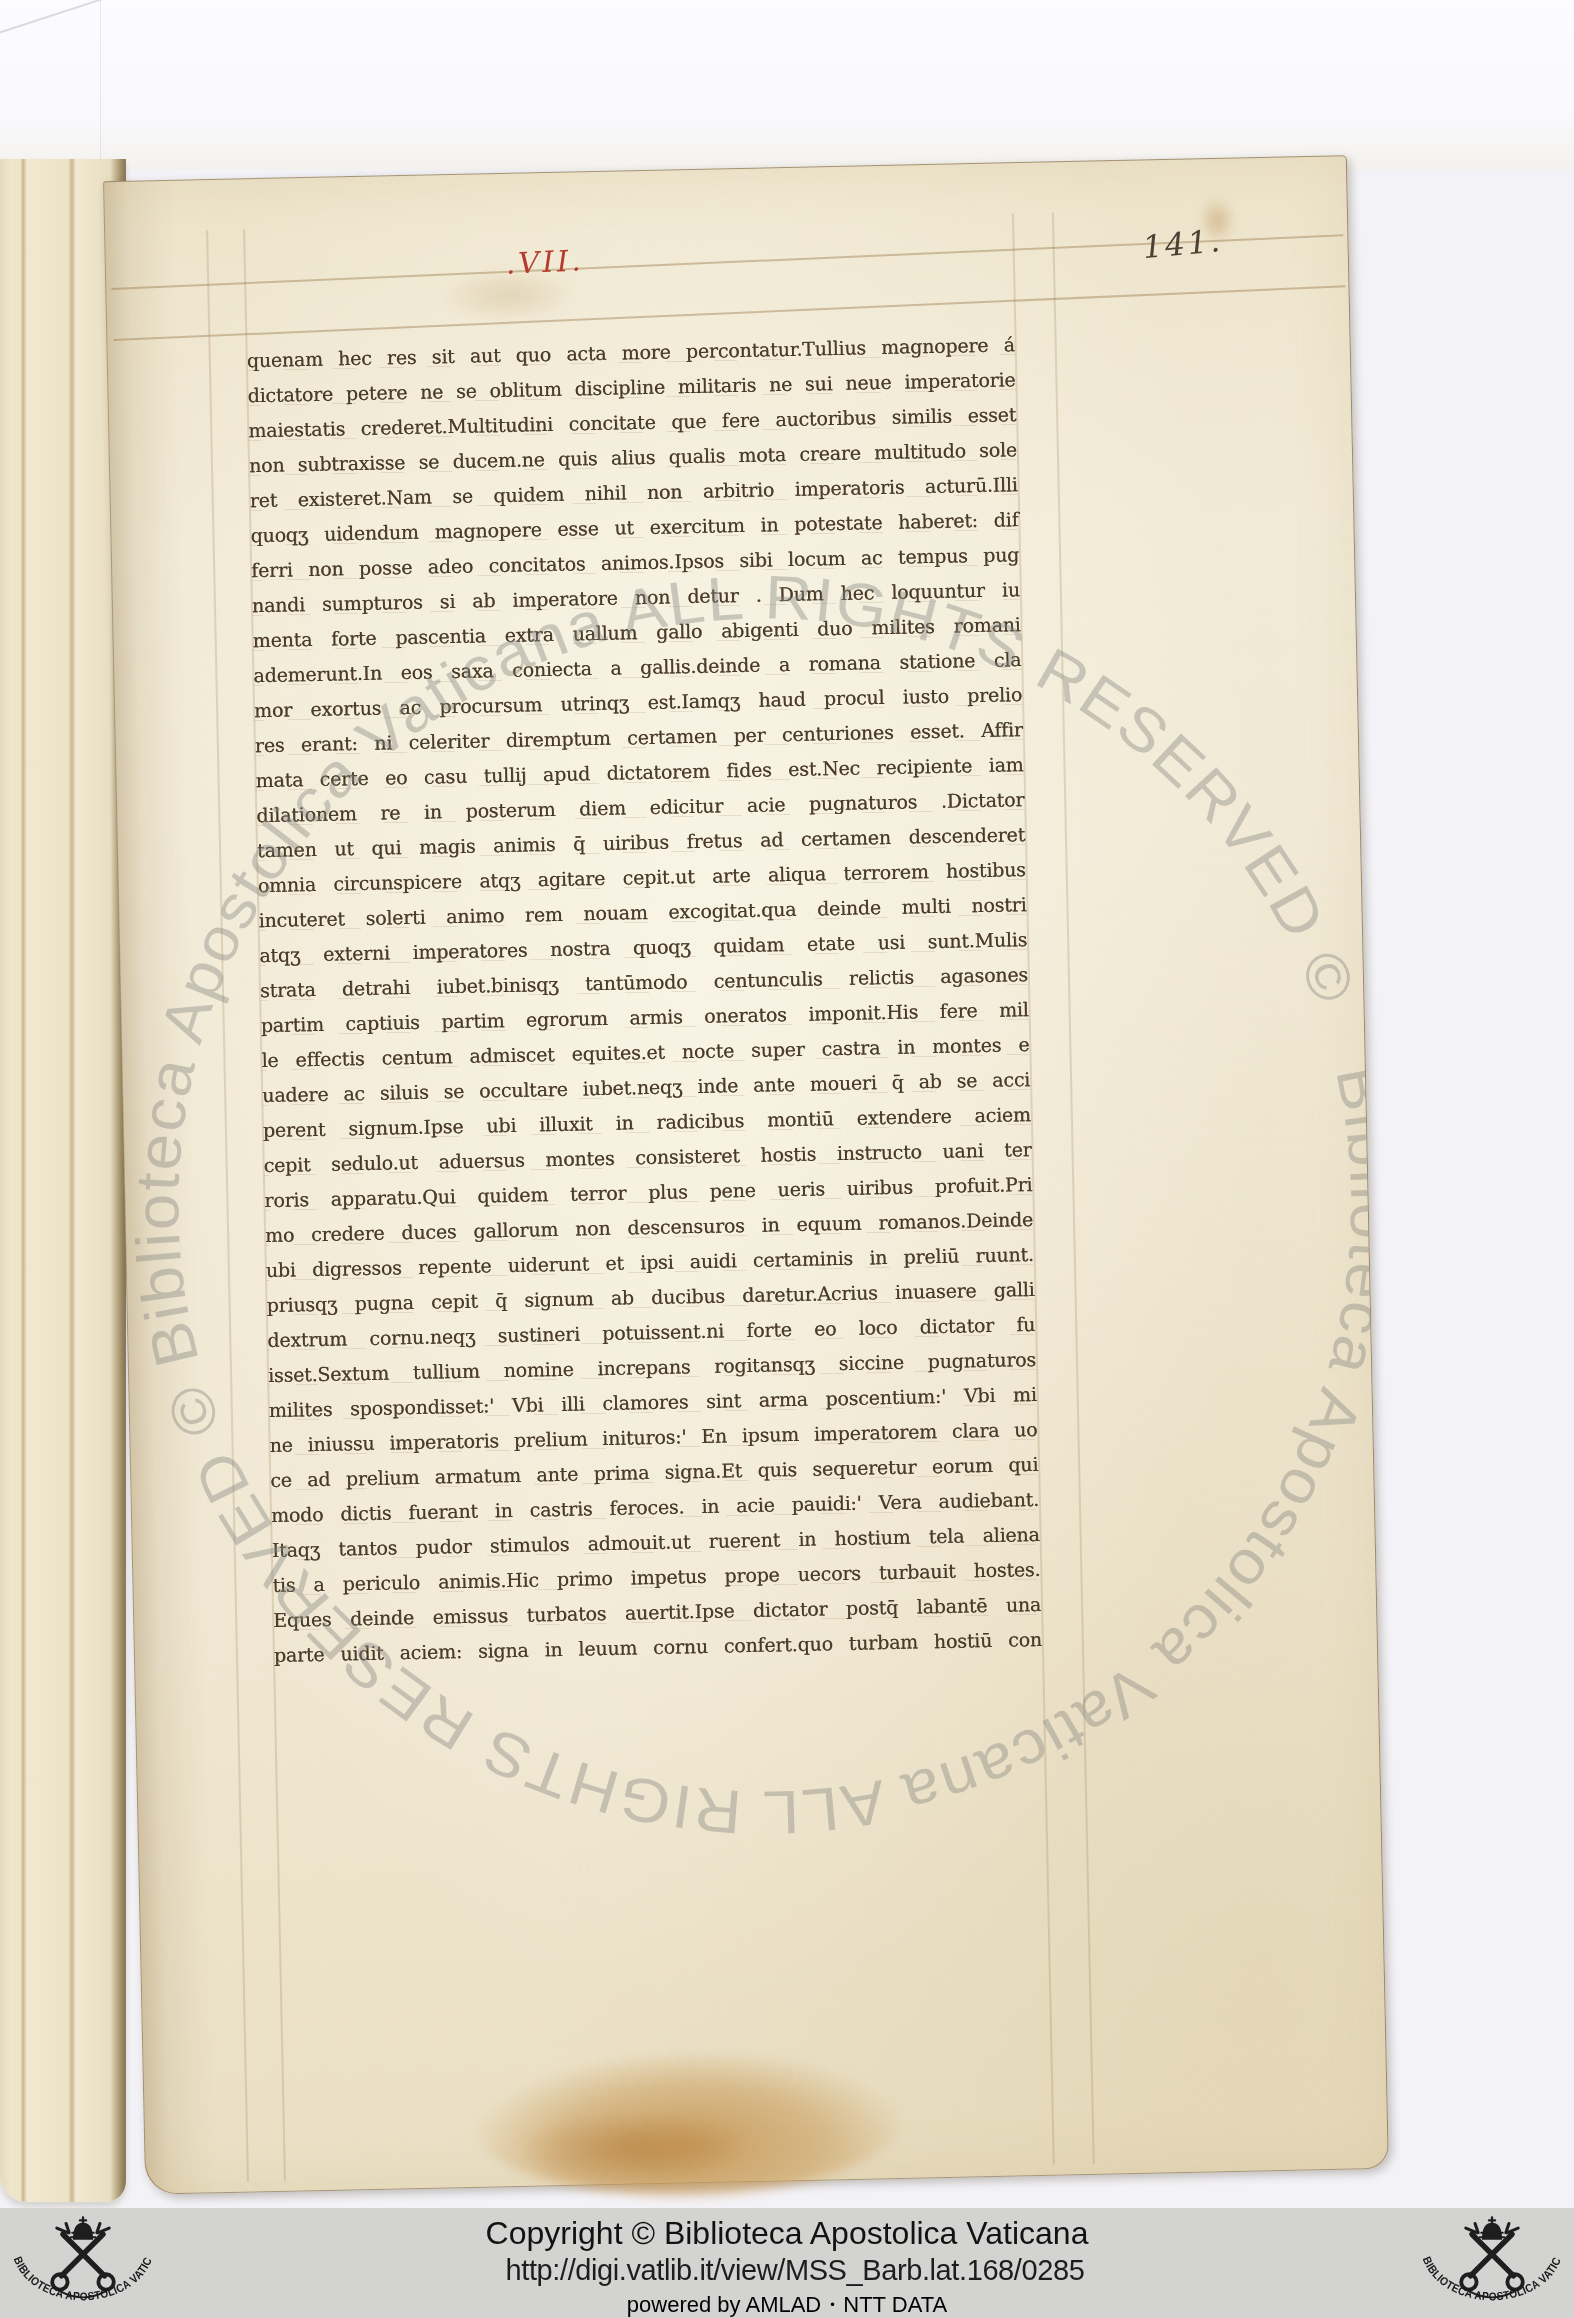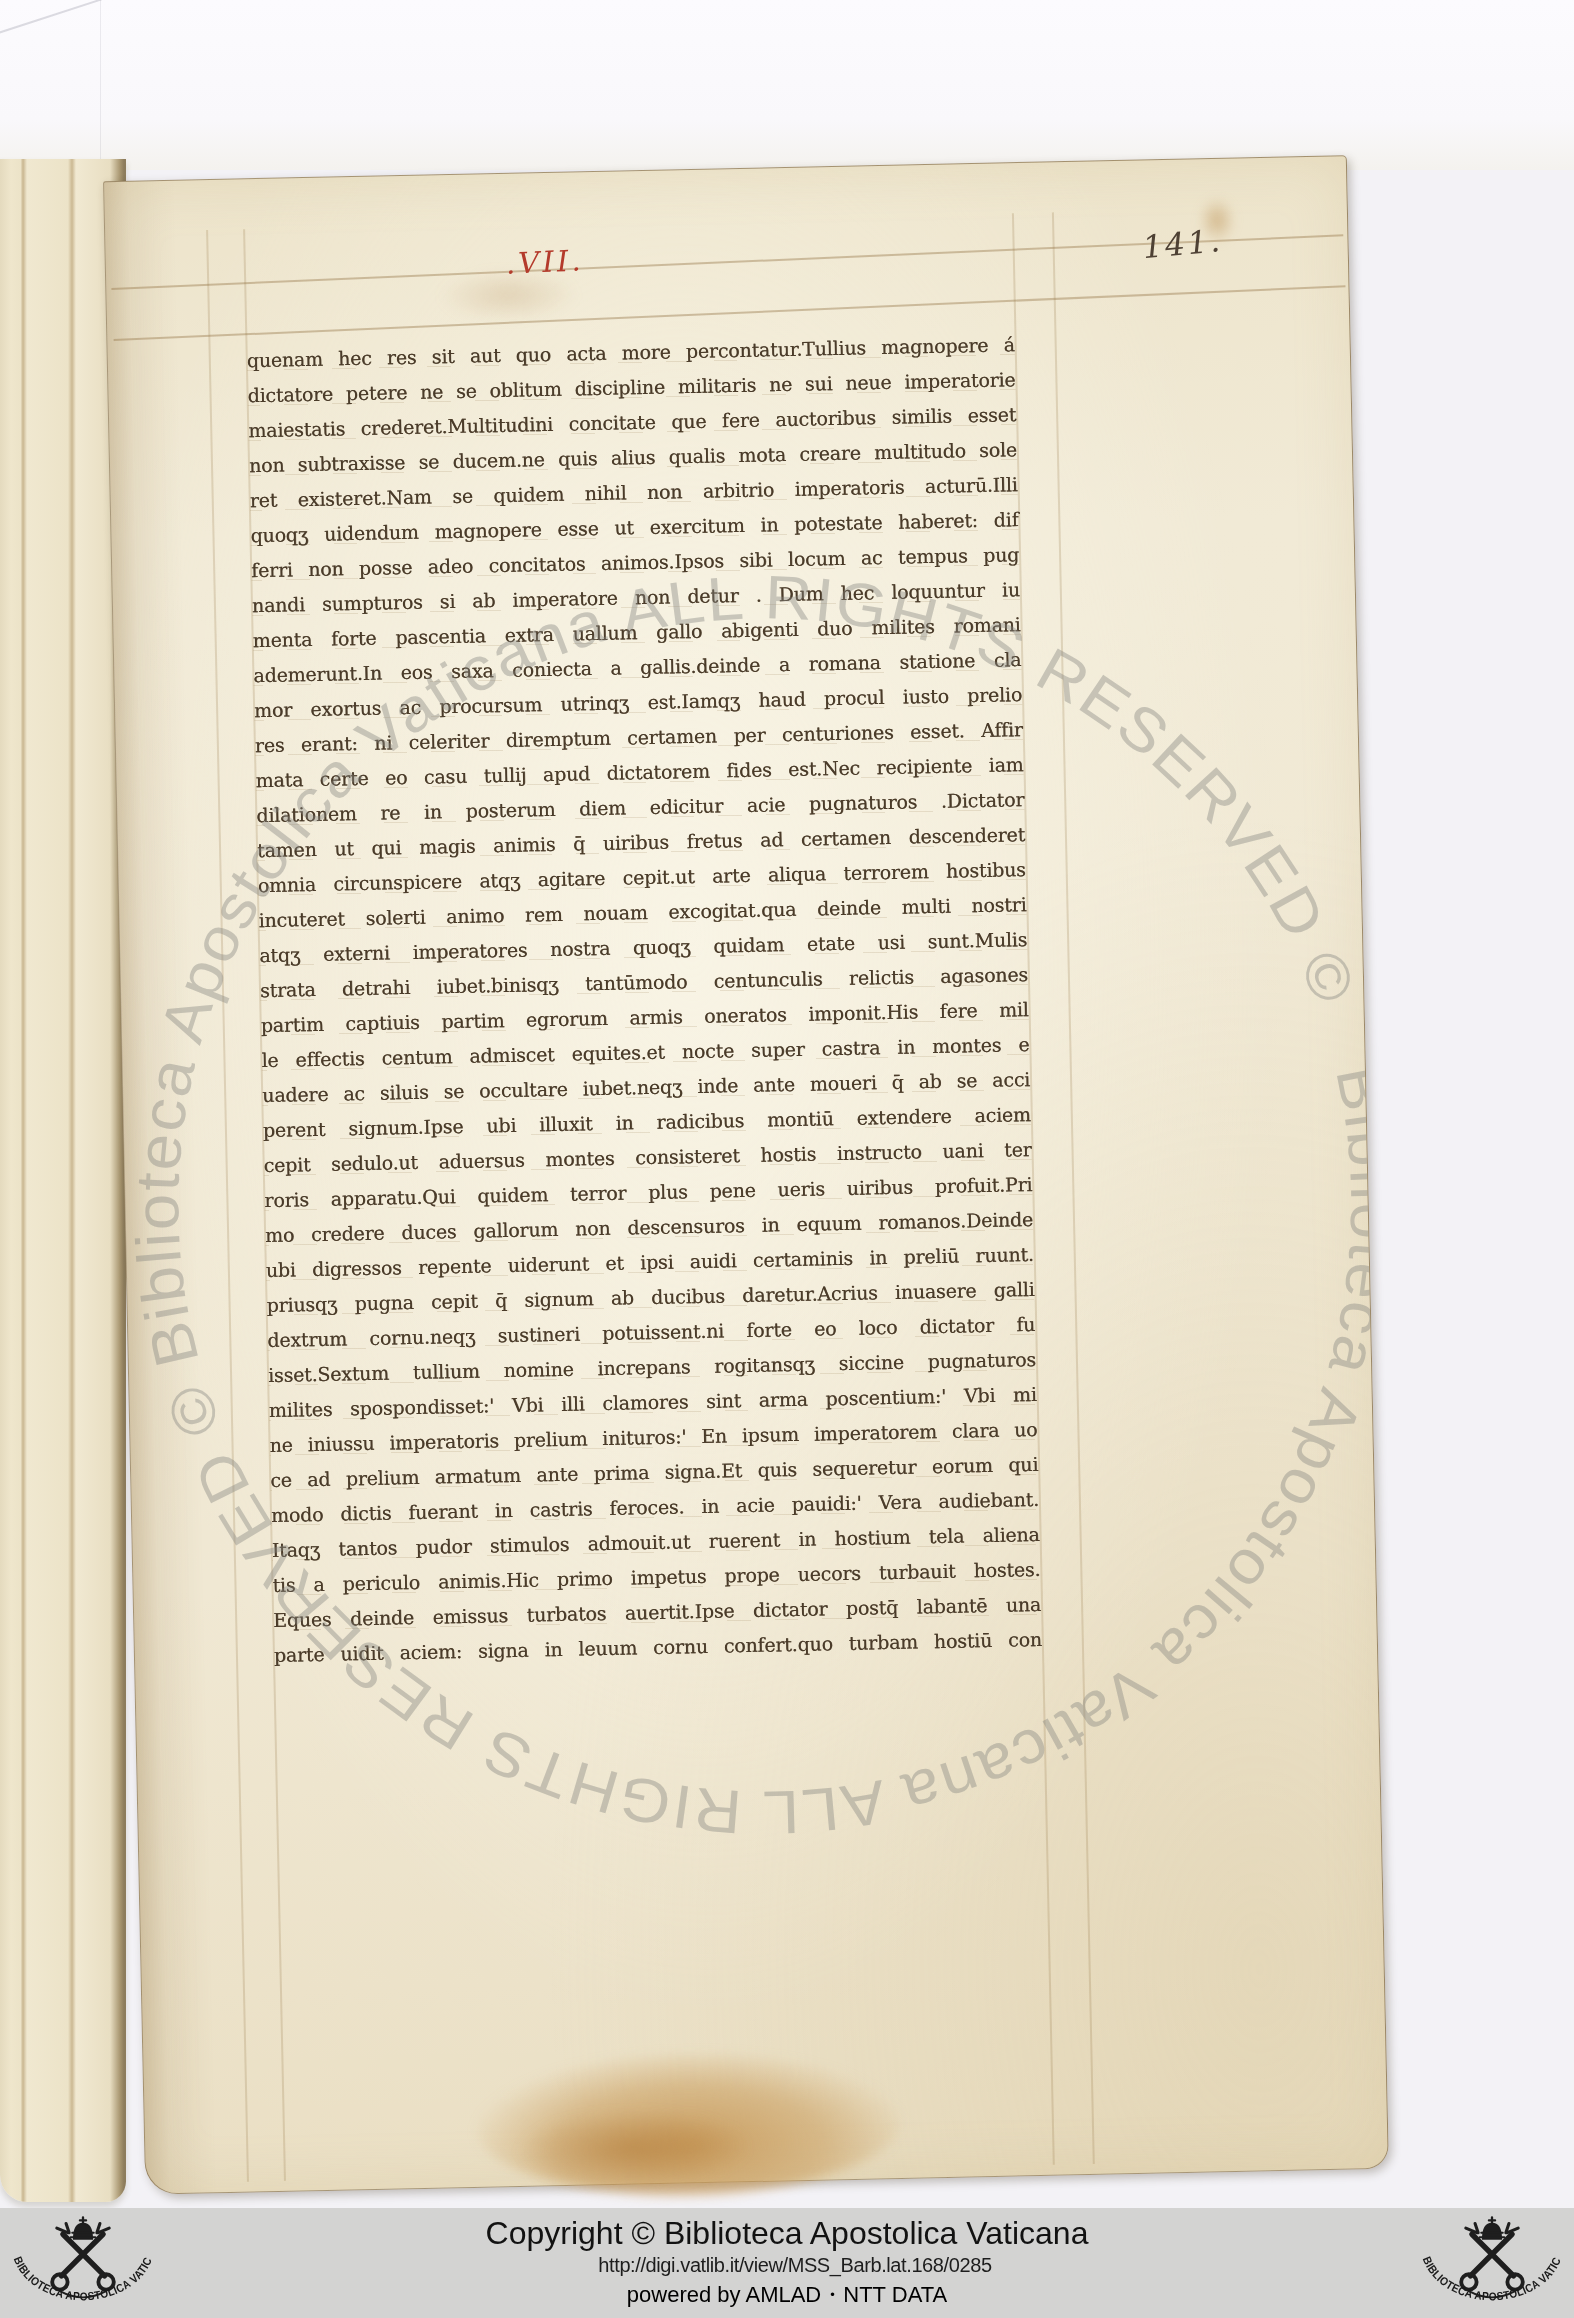--- a/index.html
+++ b/index.html
@@ -96,21 +96,21 @@
   .stain-mid{
     left:331px;top:94px;width:142px;height:55px;
     background:radial-gradient(ellipse, rgba(180,140,90,.25), rgba(180,140,90,0) 70%);
   }
   
   .footer-bar{
     position:absolute;left:0;top:2208px;width:1574px;height:110px;
     background:#d3d3d2;color:#141414;text-align:center;
   }
   .footer-copyright{font-size:32px;letter-spacing:0px;margin-top:7px;color:#121212;}
-  .footer-url{font-size:20px;margin-top:1.6px;letter-spacing:-0.4px;color:#1d1d1d;margin-left:16px;}
+  .footer-url{font-size:29px;margin-top:1.6px;letter-spacing:-0.4px;color:#1d1d1d;margin-left:16px;}
   .footer-powered{font-size:22px;margin-top:3.1px;color:#000000;}
   .logo{position:absolute;top:2213px;width:154px;height:101px;}
   .logo.left{left:6.3px;} .logo.right{right:4.7px;}
   .logo text{
     font-family:"Liberation Sans",sans-serif;font-size:15px;font-weight:bold;
     letter-spacing:.5px;fill:#1a1a1a;
   }
 </style>
 </head>
 <body>

